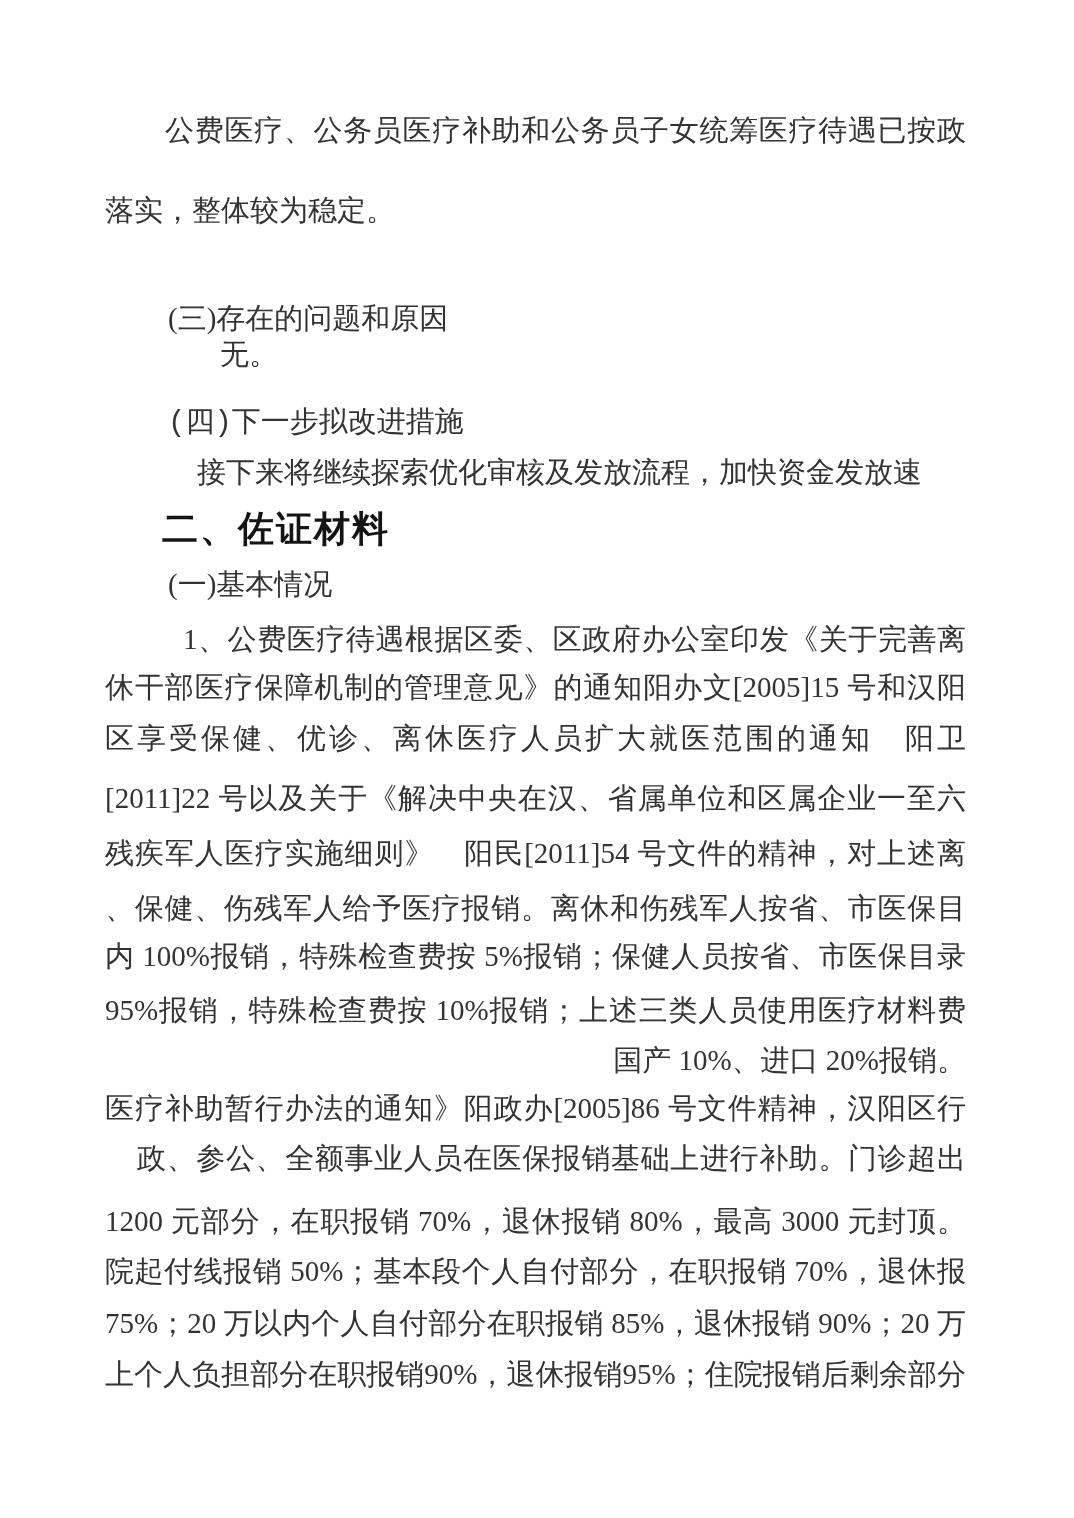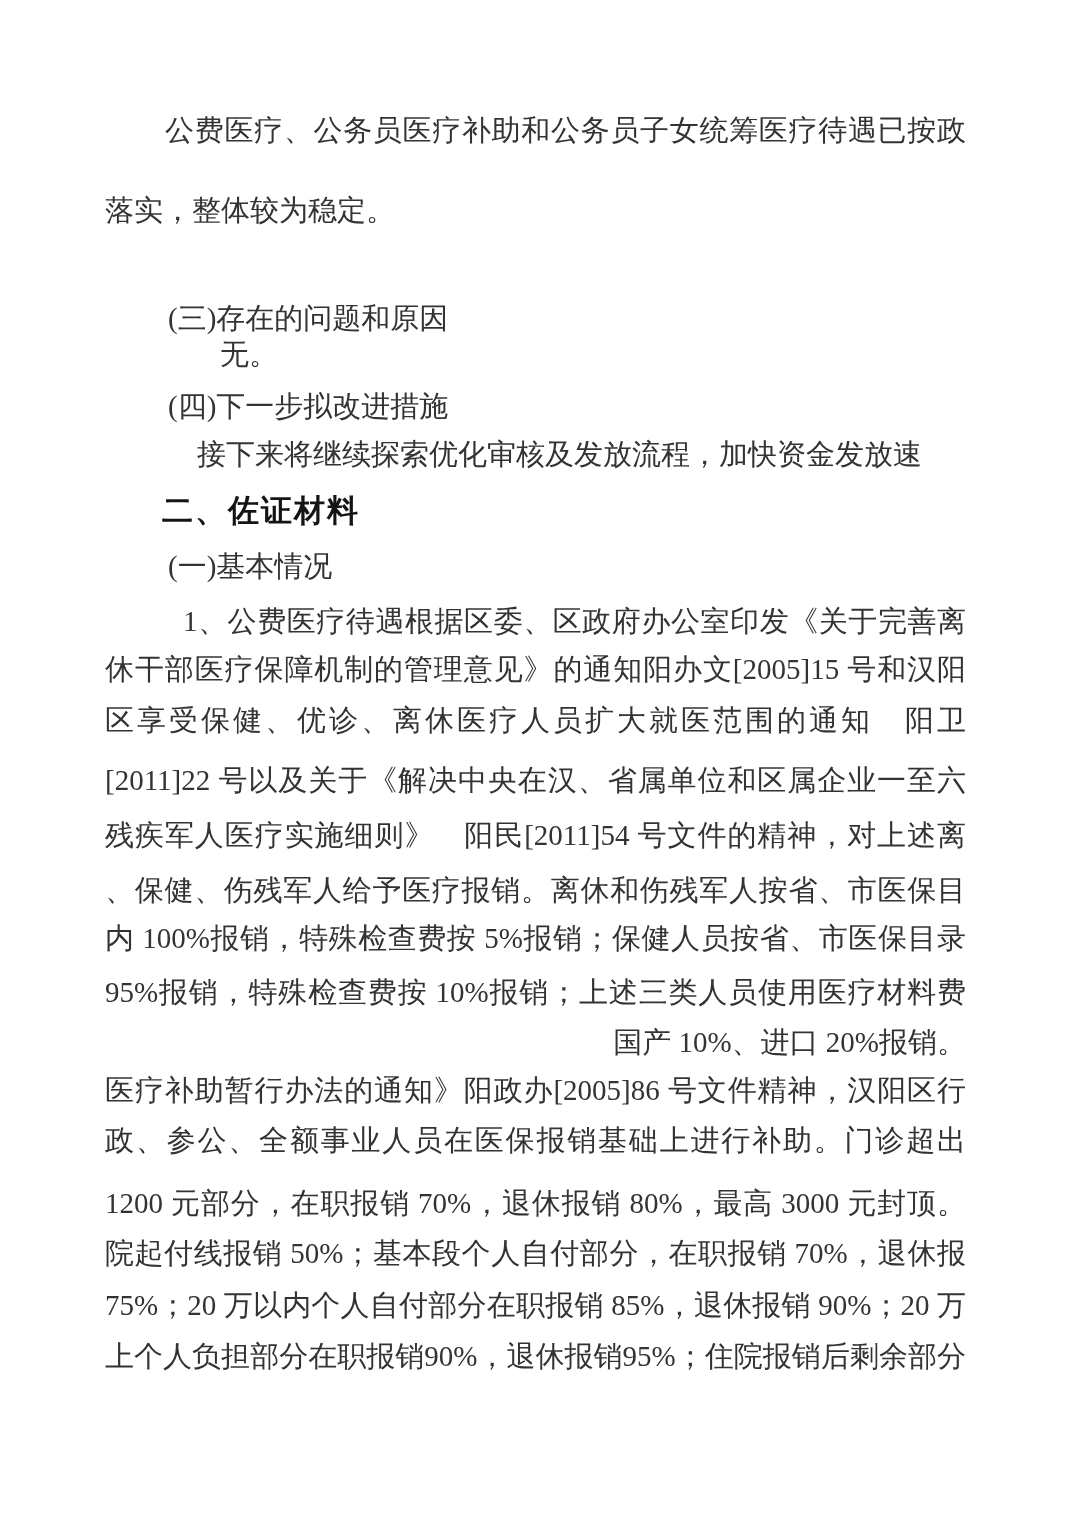--- a/index.html
+++ b/index.html
@@ -29,46 +29,46 @@
     text-align: left;
   }
   .line.justify {
     text-align: justify;
     text-align-last: justify;
   }
   .line.bold-heading {
     font-weight: bold;
     font-family: "Liberation Sans", "DejaVu Sans", sans-serif;
     color: #141414;
-    font-size: 31px;
+    font-size: 36px;
     letter-spacing: 2px;
   }
 </style>
 </head>
 <body>
 
 <div class="page">
   <div class="doc-body" id="doc-body">
       <div class="line justify" style="padding-left: 60px; margin-top: 0px; height: 80px; line-height: 80px;">公费医疗、公务员医疗补助和公务员子女统筹医疗待遇已按政策</div>
       <div class="line" style="padding-left: 0px; margin-top: 0px; height: 80px; line-height: 80px;">落实，整体较为稳定。</div>
       <div class="line" style="padding-left: 63px; margin-top: 47px; height: 42px; line-height: 42px;">(三)存在的问题和原因</div>
       <div class="line" style="padding-left: 115px; margin-top: -6px; height: 42px; line-height: 42px;">无。</div>
-      <div class="line" style="padding-left: 63px; margin-top: 10px; height: 42px; line-height: 42px;">(四)下一步拟改进措施</div>
+      <div class="line" style="padding-left: 63px; margin-top: 28px; height: 42px; line-height: 42px; font-family: Liberation Mono, monospace;">(四)下一步拟改进措施</div>
       <div class="line" style="padding-left: 92px; margin-top: 6px; height: 42px; line-height: 42px;">接下来将继续探索优化审核及发放流程，加快资金发放速度。</div>
       <div class="line bold-heading" style="padding-left: 57px; margin-top: 15px; height: 42px; line-height: 42px;">二、佐证材料</div>
       <div class="line" style="padding-left: 63px; margin-top: 13px; height: 42px; line-height: 42px;">(一)基本情况</div>
       <div class="line justify" style="padding-left: 78px; margin-top: 13px; height: 42px; line-height: 42px;">1、公费医疗待遇根据区委、区政府办公室印发《关于完善离</div>
       <div class="line justify" style="padding-left: 0px; margin-top: 6px; height: 42px; line-height: 42px;">休干部医疗保障机制的管理意见》的通知阳办文[2005]15 号和汉阳</div>
       <div class="line justify" style="padding-left: 0px; margin-top: 9px; height: 42px; line-height: 42px;">区享受保健、优诊、离休医疗人员扩大就医范围的通知　阳卫</div>
       <div class="line justify" style="padding-left: 0px; margin-top: 18px; height: 42px; line-height: 42px;">[2011]22 号以及关于《解决中央在汉、省属单位和区属企业一至六级</div>
       <div class="line justify" style="padding-left: 0px; margin-top: 13px; height: 42px; line-height: 42px;">残疾军人医疗实施细则》　阳民[2011]54 号文件的精神，对上述离休</div>
       <div class="line justify" style="padding-left: 0px; margin-top: 13px; height: 42px; line-height: 42px;">、保健、伤残军人给予医疗报销。离休和伤残军人按省、市医保目录</div>
       <div class="line justify" style="padding-left: 0px; margin-top: 6px; height: 42px; line-height: 42px;">内 100%报销，特殊检查费按 5%报销；保健人员按省、市医保目录内</div>
       <div class="line justify" style="padding-left: 0px; margin-top: 12px; height: 42px; line-height: 42px;">95%报销，特殊检查费按 10%报销；上述三类人员使用医疗材料费按</div>
       <div class="line" style="padding-left: 0px; margin-top: 8px; height: 42px; line-height: 42px; text-align: right;">国产 10%、进口 20%报销。</div>
       <div class="line justify" style="padding-left: 0px; margin-top: 6px; height: 42px; line-height: 42px;">医疗补助暂行办法的通知》阳政办[2005]86 号文件精神，汉阳区行</div>
-      <div class="line justify" style="padding-left: 0px; margin-top: 8px; height: 42px; line-height: 42px;">政、参公、全额事业人员在医保报销基础上进行补助。门诊超出</div>
+      <div class="line justify" style="padding-left: 0px; margin-top: 8px; height: 42px; line-height: 42px; margin-left: 32px;">政、参公、全额事业人员在医保报销基础上进行补助。门诊超出</div>
       <div class="line justify" style="padding-left: 0px; margin-top: 21px; height: 42px; line-height: 42px;">1200 元部分，在职报销 70%，退休报销 80%，最高 3000 元封顶。住</div>
       <div class="line justify" style="padding-left: 0px; margin-top: 8px; height: 42px; line-height: 42px;">院起付线报销 50%；基本段个人自付部分，在职报销 70%，退休报销</div>
       <div class="line justify" style="padding-left: 0px; margin-top: 10px; height: 42px; line-height: 42px;">75%；20 万以内个人自付部分在职报销 85%，退休报销 90%；20 万以</div>
       <div class="line justify" style="padding-left: 0px; margin-top: 9px; height: 42px; line-height: 42px;">上个人负担部分在职报销90%，退休报销95%；住院报销后剩余部分</div>
     </div>
 </div>
 
 </body></html>

